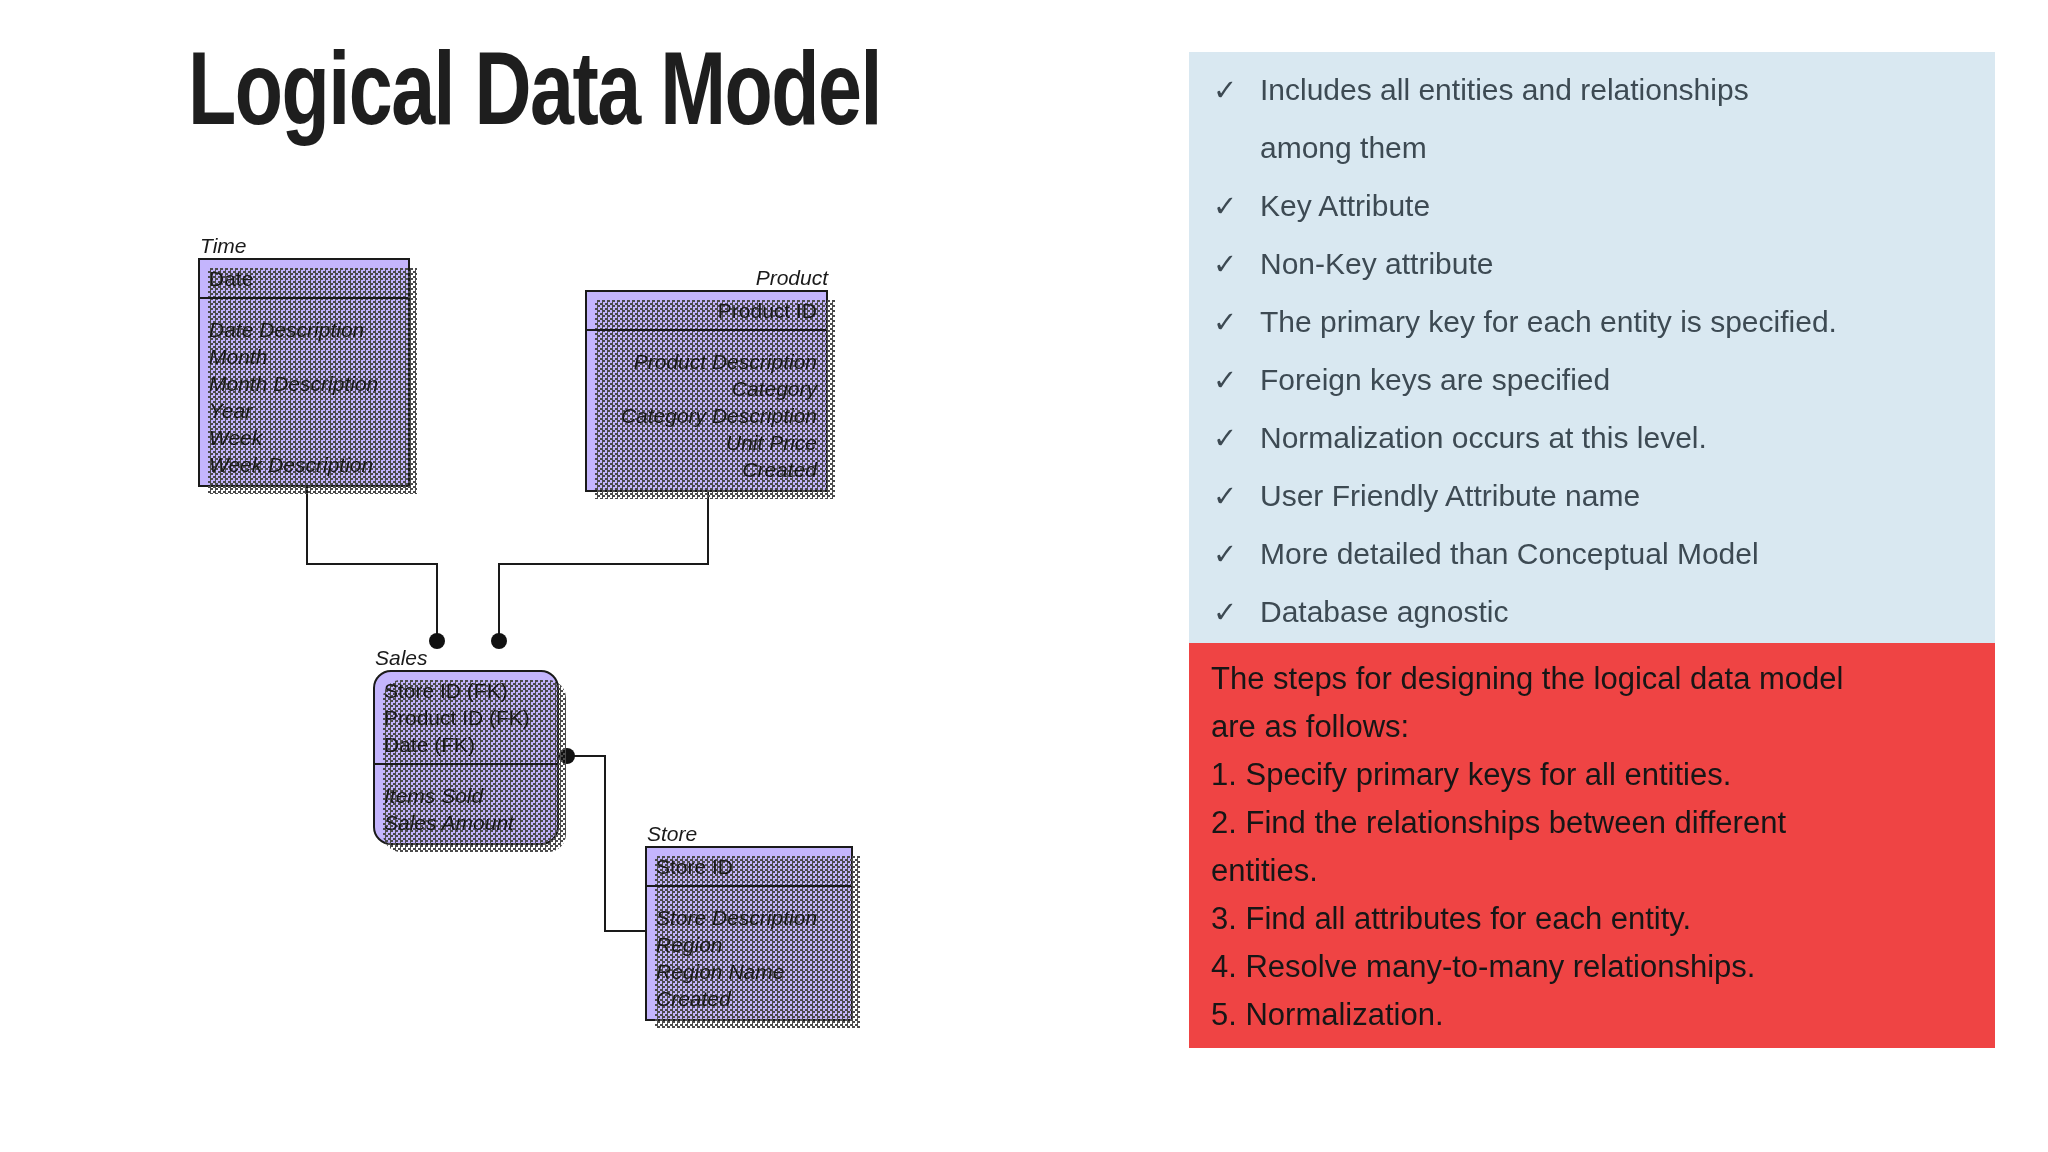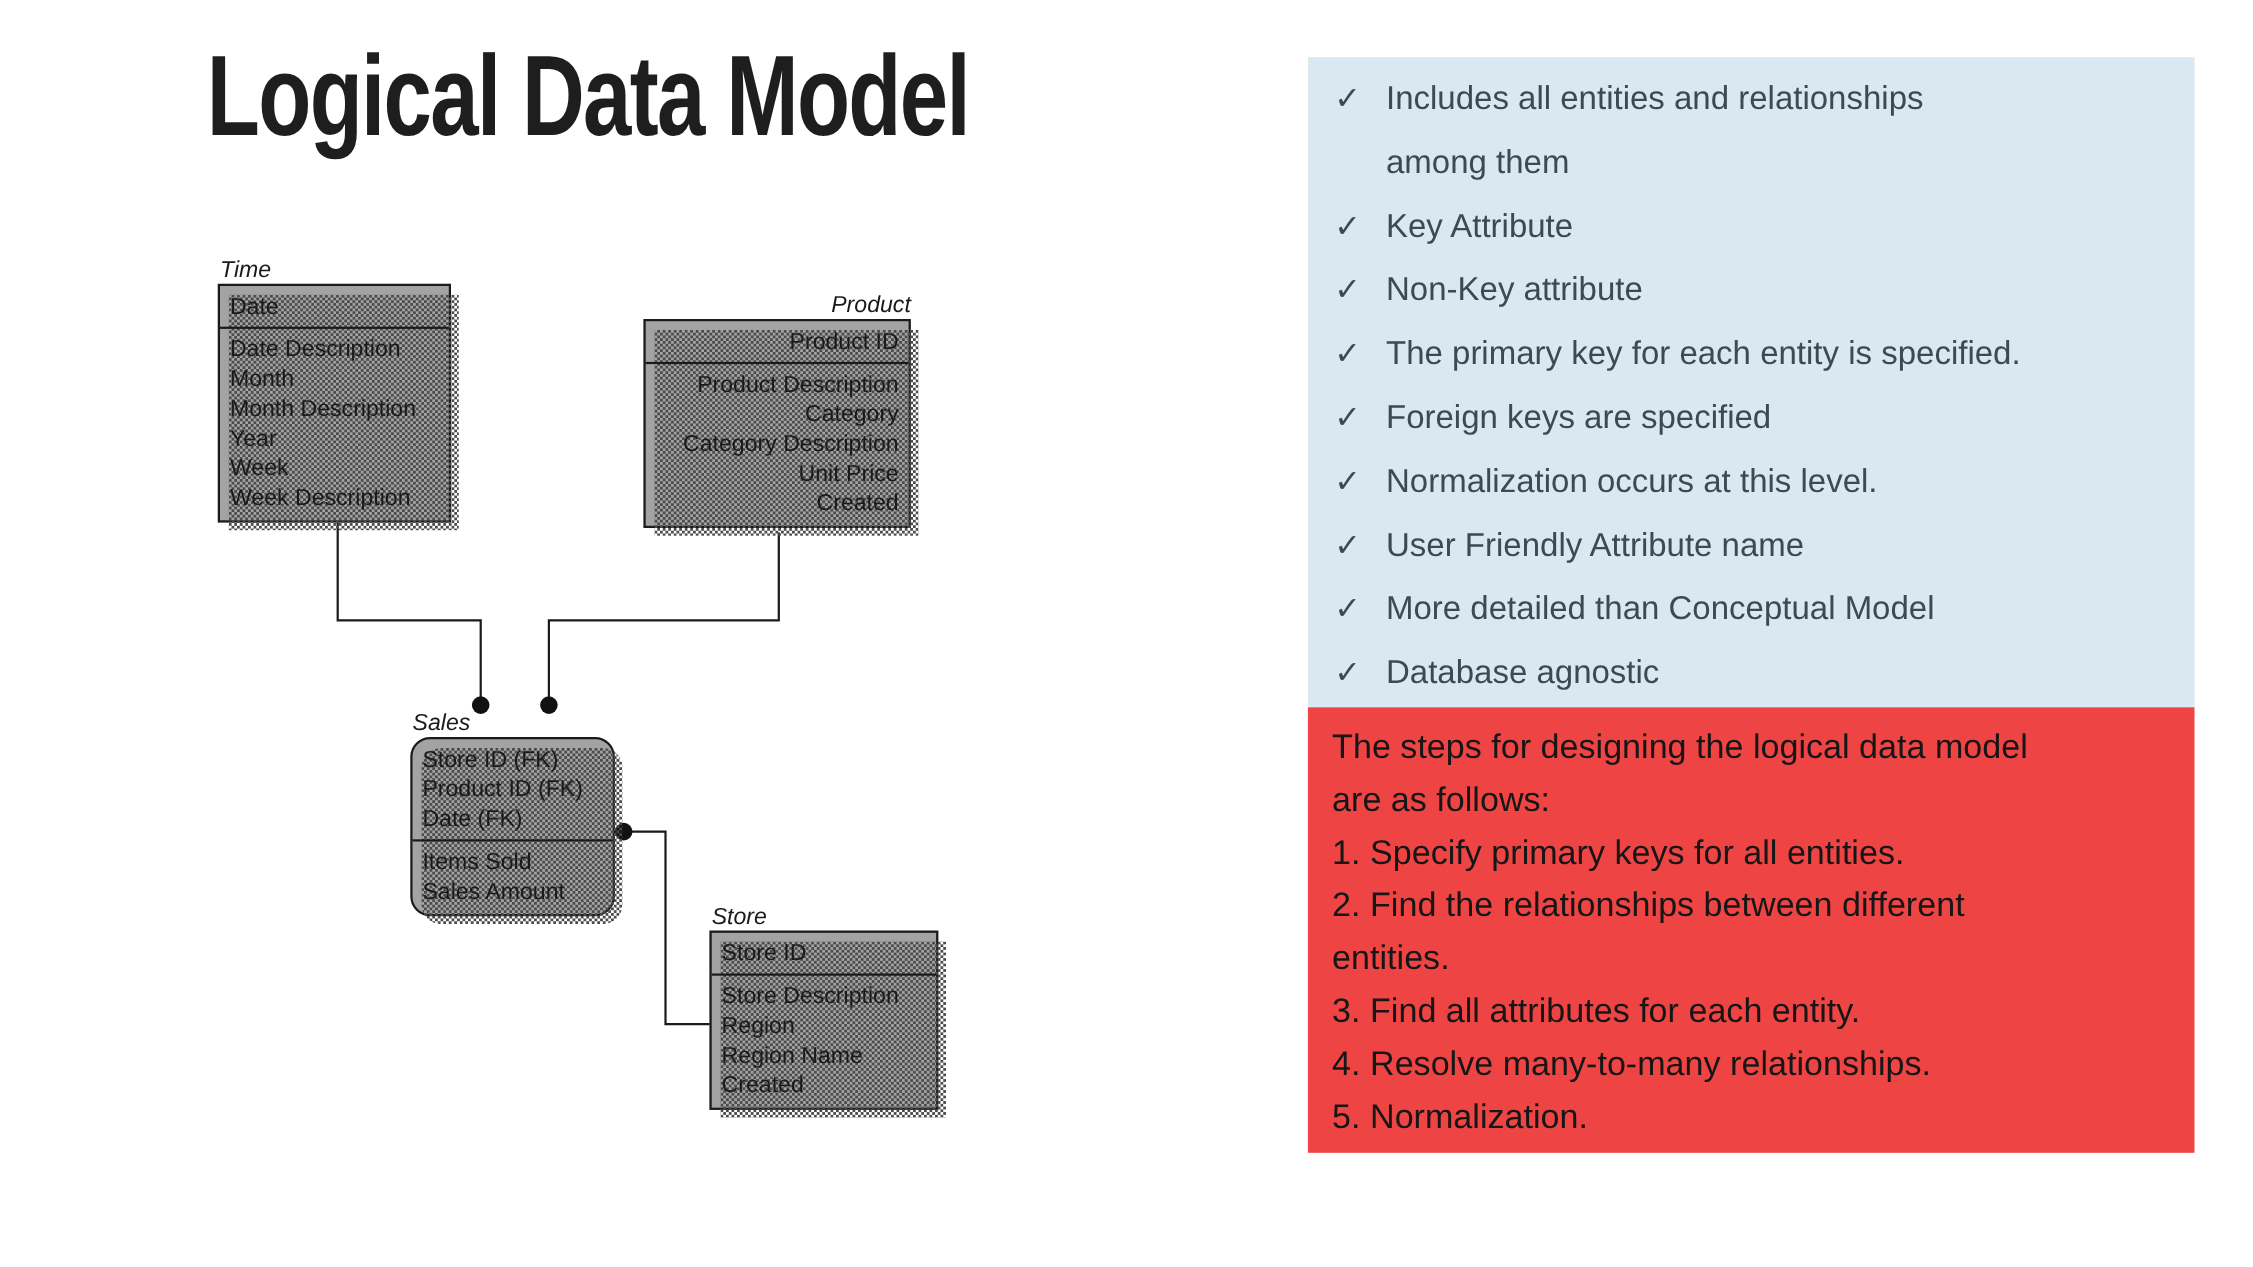--- a/index.html
+++ b/index.html
@@ -20,31 +20,31 @@
   .diagram { position:absolute; inset:0; }
   .connectors { position:absolute; left:0; top:0; }
 
   .entity { position:absolute; }
   .entity-label {
     font-size:21px; line-height:24px; color:#1a1a1a; padding-left:2px;
     white-space:nowrap;
     font-style:italic;
   }
   .ebox {
-    position:relative; z-index:0; border:2px solid #1a1a1a; background:#a3a3a3;
+    position:relative; z-index:0; border:2px solid #1a1a1a; background:#c4b5fd;
   }
   .ebox::after {
     content:""; position:absolute; z-index:-1;
     top:8px; left:8px; right:-9px; bottom:-9px;
     background:repeating-conic-gradient(#4b4b4b 0% 25%, transparent 0% 50%);
     background-size:5px 5px;
   }
   .ebox.rounded, .ebox.rounded::after { border-radius:18px; }
   .keys  { padding:5px 9px;  border-bottom:2px solid #1a1a1a; }
-  .attrs { padding:5px 9px 7px; }
+  .attrs { padding:17px 9px 7px;font-style:italic; }
   .attr-row { font-size:21px; line-height:27px; color:#1a1a1a; white-space:nowrap; }
 
   
   .panel { position:absolute; left:1189px; width:806px; box-sizing:border-box; }
   .checklist-panel {
     top:52px; height:591px; background:#d9e8f1;
     padding:9px 10px 0 24px;
   }
   .check-line { display:flex; line-height:58px; }
   .check-mark {

